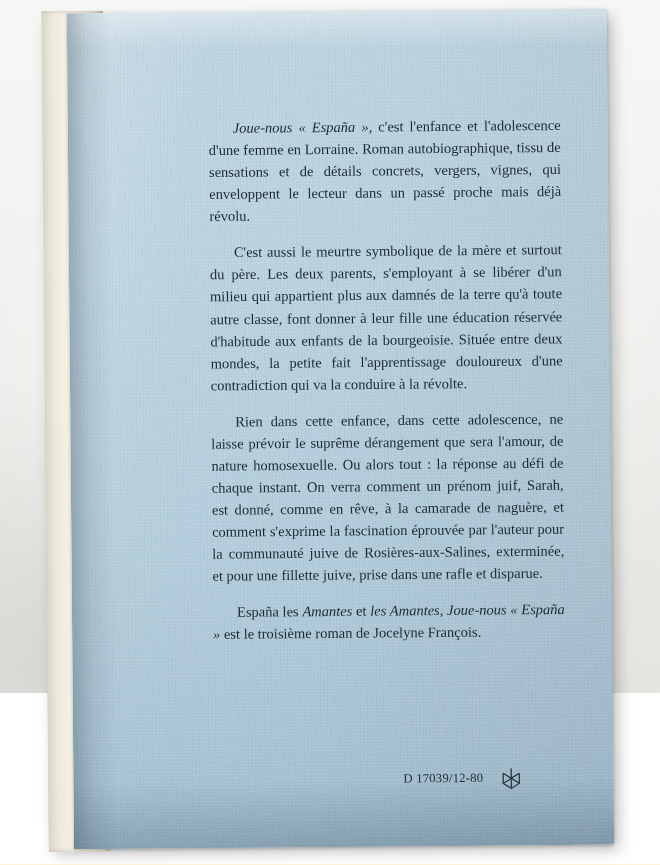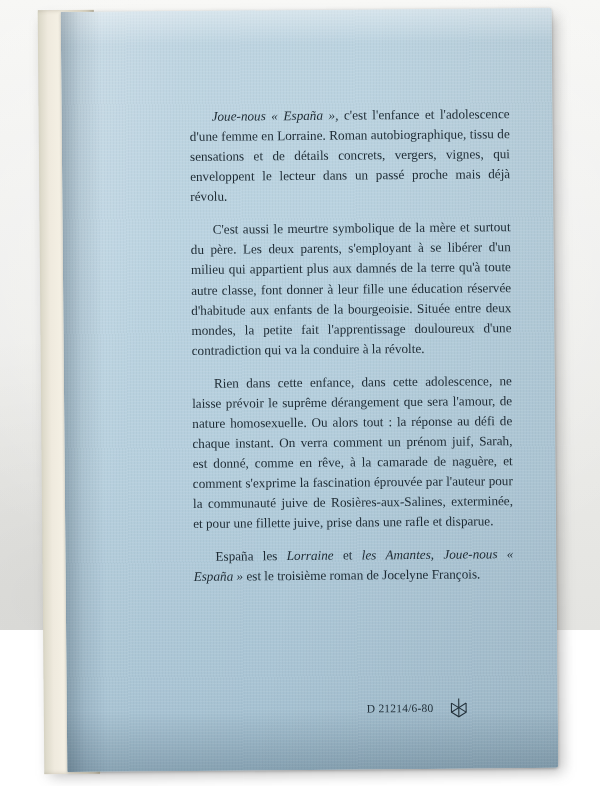--- a/index.html
+++ b/index.html
@@ -179,26 +179,26 @@
         <p>
           <span class="it">Joue-nous </span><span class="it">« España », </span><span>c'est l'enfance et l'adolescence d'une femme en Lorraine. Roman autobiographique, tissu de sensations et de détails concrets, vergers, vignes, qui enveloppent le lecteur dans un passé proche mais déjà révolu.</span>
         </p>
         <p>
           <span>C'est aussi le meurtre symbolique de la mère et surtout du père. Les deux parents, s'employant à se libérer d'un milieu qui appartient plus aux damnés de la terre qu'à toute autre classe, font donner à leur fille une éducation réservée d'habitude aux enfants de la bourgeoisie. Située entre deux mondes, la petite fait l'apprentissage douloureux d'une contradiction qui va la conduire à la révolte.</span>
         </p>
         <p>
           <span>Rien dans cette enfance, dans cette adolescence, ne laisse prévoir le suprême dérangement que sera l'amour, de nature homosexuelle. Ou alors tout : la réponse au défi de chaque instant. On verra comment un prénom juif, Sarah, est donné, comme en rêve, à la camarade de naguère, et comment s'exprime la fascination éprouvée par l'auteur pour la communauté juive de Rosières-aux-Salines, exterminée, et pour une fillette juive, prise dans une rafle et disparue.</span>
         </p>
         <p>
-          <span>España les </span><span class="it">Lorraine</span><span> et </span><span class="it">les Amantes, Joue-nous « España »</span><span> est le troisième roman de Jocelyne François.</span>
+          <span>España les </span><span class="it">Amantes</span><span> et </span><span class="it">les Amantes, Joue-nous « España »</span><span> est le troisième roman de Jocelyne François.</span>
         </p>
       </div>
 
       <div id="code-row">
-        <span>D 21214/6-80</span>
+        <span>D 17039/12-80</span>
         <span id="publisher-mark">
           <svg viewBox="0 0 24 24" width="22" height="22" aria-hidden="true">
             <g fill="none" stroke="#22303a" stroke-width="1.2">
               <path d="M12 2 L12 22"></path>
               <path d="M4 7 L12 12 L20 7"></path>
               <path d="M4 7 L4 17 L12 22 L20 17 L20 7"></path>
               <path d="M4 17 L12 12 L20 17"></path>
             </g>
           </svg>
         </span>

